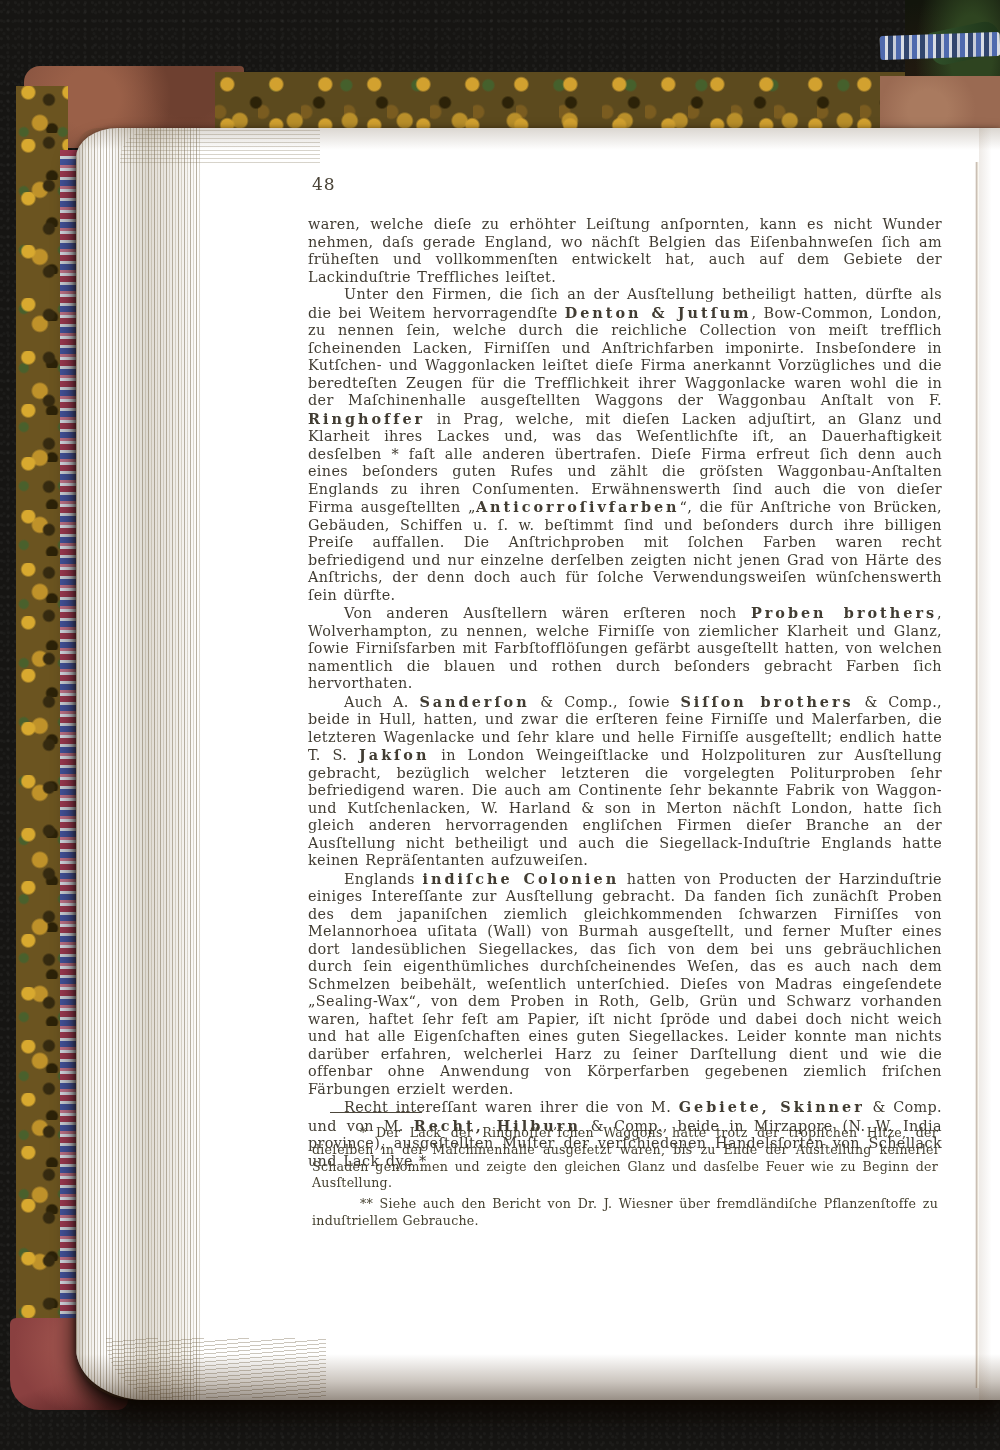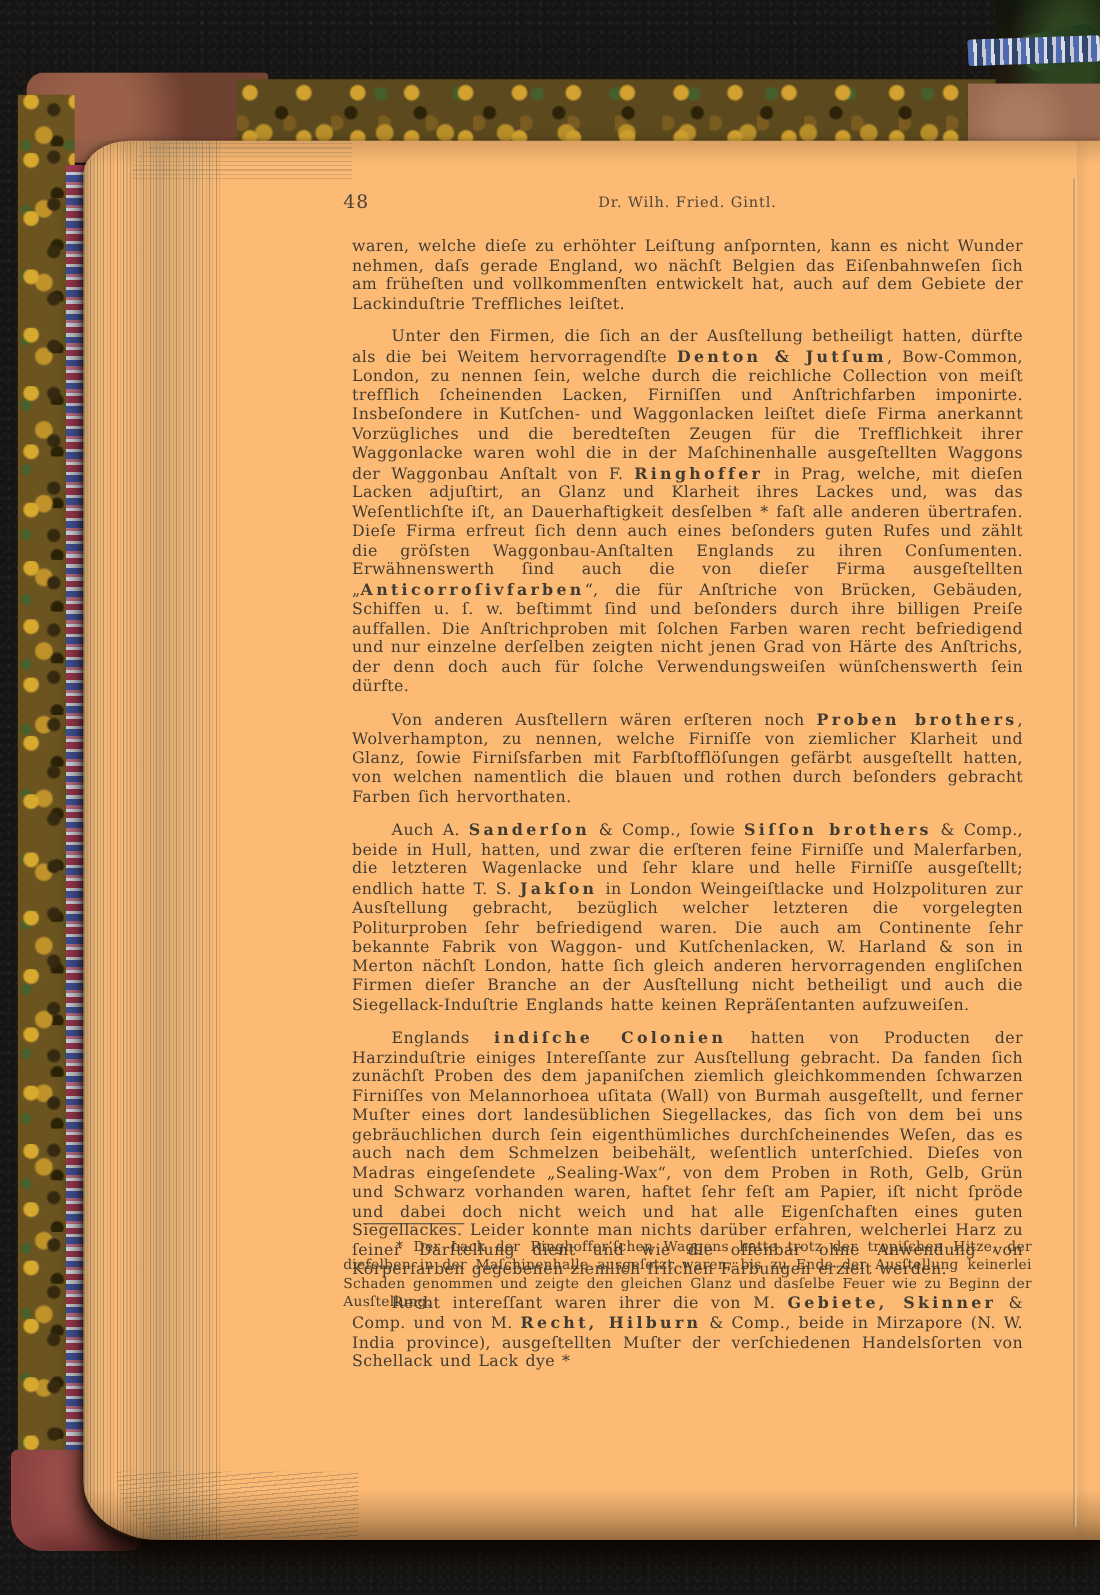--- a/index.html
+++ b/index.html
@@ -53,21 +53,21 @@
     background:repeating-linear-gradient(180deg,#9e3a52 0 6px,#cfd4dc 6px 9px,#44549e 9px 15px,#c2738a 15px 18px,#d8dce6 18px 21px);}
   .spine-bl{left:10px;top:1318px;width:118px;height:92px;border-radius:6px 0 10px 30px;
     background:#8a4040;
     background-image:radial-gradient(circle at 60% 30%, #9a4f4a 0 30%, transparent 70%),
                      linear-gradient(160deg, rgba(0,0,0,0) 60%, rgba(40,10,10,0.55));}
 
   
   .page{left:76px;top:128px;width:924px;height:1272px;
     border-radius:42px 0 0 70px / 30px 0 0 52px;
     background:linear-gradient(180deg,#e6decа 0%, #e3dac4 3%, #ded5bd 20%, #ddd4bb 70%, #d9cfb5 92%, #cfc4a8 100%);
-    background-color:#fdba74;
+    background-color:#ffffff;
     box-shadow:0 16px 22px rgba(12,6,2,0.95), 0 2px 6px rgba(20,10,4,0.8);}
   .page-stack{left:0;top:0;width:125px;height:100%;
     border-radius:42px 0 0 70px / 30px 0 0 52px;
     background-image:
       linear-gradient(90deg, rgba(120,105,80,0.45) 0, rgba(150,135,105,0.15) 10px, rgba(0,0,0,0) 30px, rgba(140,125,95,0.28) 70px, rgba(170,155,125,0.18) 100px, rgba(0,0,0,0) 125px),
       repeating-linear-gradient(90deg, rgba(125,112,88,0.55) 0 1px, rgba(0,0,0,0) 1px 3px, rgba(140,128,100,0.3) 3px 4px, rgba(0,0,0,0) 4px 6px);}
   .fan-top{left:44px;top:2px;width:200px;height:36px;opacity:0.8;
     background:repeating-linear-gradient(180deg, rgba(130,118,92,0.4) 0 1px, rgba(0,0,0,0) 1px 4px);
     border-radius:30px 0 0 0;}
   .fan-bottom{left:30px;bottom:2px;width:220px;height:60px;opacity:0.85;
@@ -80,21 +80,21 @@
   .crease{left:899px;top:34px;width:4px;height:1226px;
     background:linear-gradient(90deg, rgba(0,0,0,0), rgba(115,85,55,0.4) 40%, rgba(235,228,210,0.6) 75%, rgba(0,0,0,0));}
   .right-page-shade{left:903px;top:0;width:21px;height:100%;
     background:linear-gradient(90deg, rgba(120,90,60,0.12), rgba(0,0,0,0) 60%);}
 
   
   .content{left:232px;top:46px;width:634px;height:1090px;color:#3f3a31;}
   .pg-header{position:relative;height:24px;margin-bottom:18px;}
   .pg-num{position:absolute;left:4px;top:0;font-size:17px;letter-spacing:1px;color:#4a4438;}
   .running-head{display:block;text-align:center;font-size:13.2px;letter-spacing:0.8px;color:#50483a;padding-top:3px;}
-  .body-text p{margin:12px;font-size:14.4px;line-height:17.5px;text-align:justify;
+  .body-text p{margin:0;font-size:14.4px;line-height:17.5px;text-align:justify;
     letter-spacing:0.35px;word-spacing:0.1em;color:#413c32;}
   .body-text p.indent{text-indent:36px;}
   .sperr{letter-spacing:3px;font-weight:bold;}
   .ital{}
   .footnote-area{position:absolute;left:0;top:938px;width:634px;}
   .fn-rule{width:92px;border:0;border-top:1.4px solid #4c463b;margin:0 0 12px 22px;}
   .footnote-area p{margin:4px;font-size:12.6px;line-height:16.8px;text-align:justify;
     letter-spacing:0.25px;color:#45402f;text-indent:48px;}
 </style>
 </head>
@@ -115,30 +115,30 @@
   <div class="abs page-stack"></div>
   <div class="abs fan-top"></div>
   <div class="abs fan-bottom"></div>
   <div class="abs page-bottom-shade"></div>
   <div class="abs right-page-shade"></div>
   <div class="abs crease"></div>
 
   <div class="abs content">
     <div class="pg-header">
       <span class="pg-num">48</span>
-      <span class="running-head">Dr. Wilh. Fried. Gintl.</span>
     </div>
     <div class="body-text" id="paragraphs">
         <p><span>waren, welche dieſe zu erhöhter Leiſtung anſpornten, kann es nicht Wunder nehmen, daſs gerade England, wo nächſt Belgien das Eiſenbahnweſen ſich am früheſten und vollkommenſten entwickelt hat, auch auf dem Gebiete der Lackinduſtrie Treffliches leiſtet.</span></p>
         <p class="indent"><span>Unter den Firmen, die ſich an der Ausſtellung betheiligt hatten, dürfte als die bei Weitem hervorragendſte </span><span class="sperr">Denton &amp; Jutſum</span><span>, Bow-Common, London, zu nennen ſein, welche durch die reichliche Collection von meiſt trefflich ſcheinenden Lacken, Firniſſen und Anſtrichfarben imponirte. Insbeſondere in Kutſchen- und Waggonlacken leiſtet dieſe Firma anerkannt Vorzügliches und die beredteſten Zeugen für die Trefflichkeit ihrer Waggonlacke waren wohl die in der Maſchinenhalle ausgeſtellten Waggons der Waggonbau Anſtalt von F. </span><span class="sperr">Ringhoffer</span><span> in Prag, welche, mit dieſen Lacken adjuſtirt, an Glanz und Klarheit ihres Lackes und, was das Weſentlichſte iſt, an Dauerhaftigkeit desſelben * faſt alle anderen übertrafen. Dieſe Firma erfreut ſich denn auch eines beſonders guten Rufes und zählt die gröſsten Waggonbau-Anſtalten Englands zu ihren Conſumenten. Erwähnenswerth ſind auch die von dieſer Firma ausgeſtellten „</span><span class="sperr">Anticorroſivfarben</span><span>“, die für Anſtriche von Brücken, Gebäuden, Schiffen u. ſ. w. beſtimmt ſind und beſonders durch ihre billigen Preiſe auffallen. Die Anſtrichproben mit ſolchen Farben waren recht befriedigend und nur einzelne derſelben zeigten nicht jenen Grad von Härte des Anſtrichs, der denn doch auch für ſolche Verwendungsweiſen wünſchenswerth ſein dürfte.</span></p>
         <p class="indent"><span>Von anderen Ausſtellern wären erſteren noch </span><span class="sperr">Proben brothers</span><span>, Wolverhampton, zu nennen, welche Firniſſe von ziemlicher Klarheit und Glanz, ſowie Firniſsfarben mit Farbſtofflöſungen gefärbt ausgeſtellt hatten, von welchen namentlich die blauen und rothen durch beſonders gebracht Farben ſich hervorthaten.</span></p>
         <p class="indent"><span>Auch A. </span><span class="sperr">Sanderſon</span><span> &amp; Comp., ſowie </span><span class="sperr">Siſſon brothers</span><span> &amp; Comp., beide in Hull, hatten, und zwar die erſteren feine Firniſſe und Malerfarben, die letzteren Wagenlacke und ſehr klare und helle Firniſſe ausgeſtellt; endlich hatte T. S. </span><span class="sperr">Jakſon</span><span> in London Weingeiſtlacke und Holzpolituren zur Ausſtellung gebracht, bezüglich welcher letzteren die vorgelegten Politurproben ſehr befriedigend waren. Die auch am Continente ſehr bekannte Fabrik von Waggon- und Kutſchenlacken, W. Harland &amp; son in Merton nächſt London, hatte ſich gleich anderen hervorragenden engliſchen Firmen dieſer Branche an der Ausſtellung nicht betheiligt und auch die Siegellack-Induſtrie Englands hatte keinen Repräſentanten aufzuweiſen.</span></p>
         <p class="indent"><span>Englands </span><span class="sperr">indiſche Colonien</span><span> hatten von Producten der Harzinduſtrie einiges Intereſſante zur Ausſtellung gebracht. Da fanden ſich zunächſt Proben des dem japaniſchen ziemlich gleichkommenden ſchwarzen Firniſſes von </span><span class="ital">Melannorhoea uſitata</span><span> (Wall) von Burmah ausgeſtellt, und ferner Muſter eines dort landesüblichen Siegellackes, das ſich von dem bei uns gebräuchlichen durch ſein eigenthümliches durchſcheinendes Weſen, das es auch nach dem Schmelzen beibehält, weſentlich unterſchied. Dieſes von Madras eingeſendete „Sealing-Wax“, von dem Proben in Roth, Gelb, Grün und Schwarz vorhanden waren, haftet ſehr feſt am Papier, iſt nicht ſpröde und dabei doch nicht weich und hat alle Eigenſchaften eines guten Siegellackes. Leider konnte man nichts darüber erfahren, welcherlei Harz zu ſeiner Darſtellung dient und wie die offenbar ohne Anwendung von Körperfarben gegebenen ziemlich friſchen Färbungen erzielt werden.</span></p>
         <p class="indent"><span>Recht intereſſant waren ihrer die von M. </span><span class="sperr">Gebiete, Skinner</span><span> &amp; Comp. und von M. </span><span class="sperr">Recht, Hilburn</span><span> &amp; Comp., beide in Mirzapore (N. W. India province), ausgeſtellten Muſter der verſchiedenen Handelsſorten von Schellack und Lack dye *</span></p>
       </div>
     <div class="footnote-area">
       <hr class="fn-rule">
       <div id="footnotes">
           <p><span>* Der Lack der Ringhoffer’ſchen Waggons hatte trotz der tropiſchen Hitze, der dieſelben in der Maſchinenhalle ausgeſetzt waren, bis zu Ende der Ausſtellung keinerlei Schaden genommen und zeigte den gleichen Glanz und dasſelbe Feuer wie zu Beginn der Ausſtellung.</span></p>
+          <p><span>** Siehe auch den Bericht von Dr. J. Wiesner über fremdländiſche Pflanzenſtoffe zu induſtriellem Gebrauche.</span></p>
         </div>
     </div>
   </div>
 </div>
 
 </body></html>

